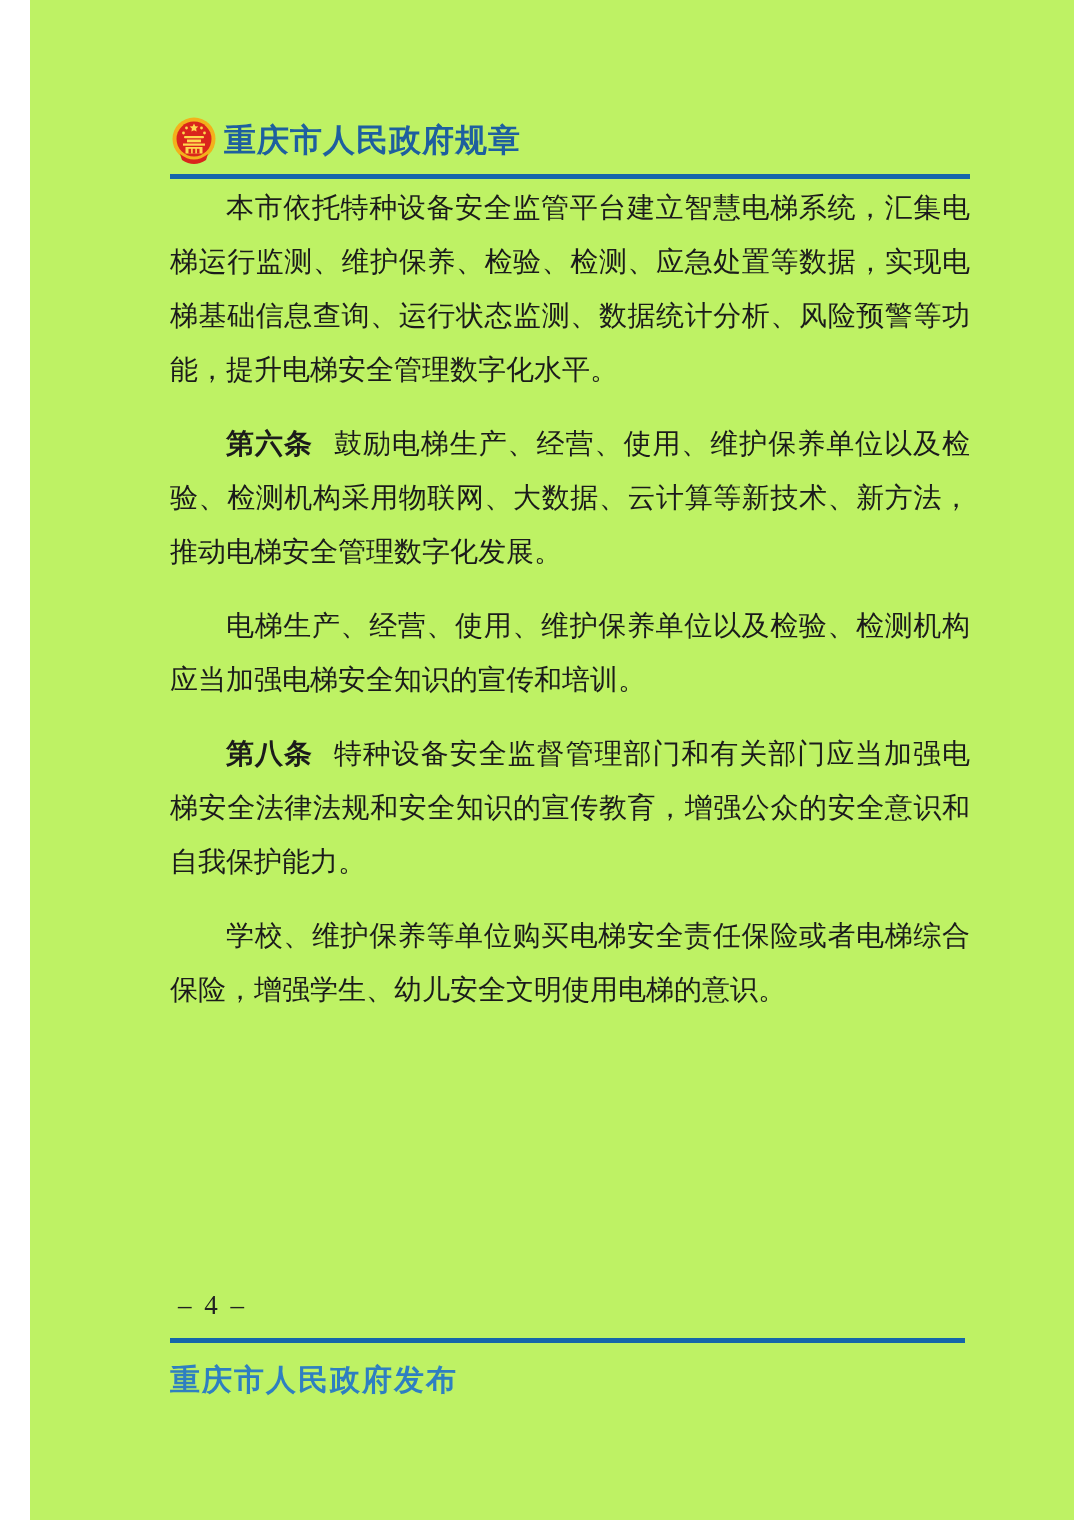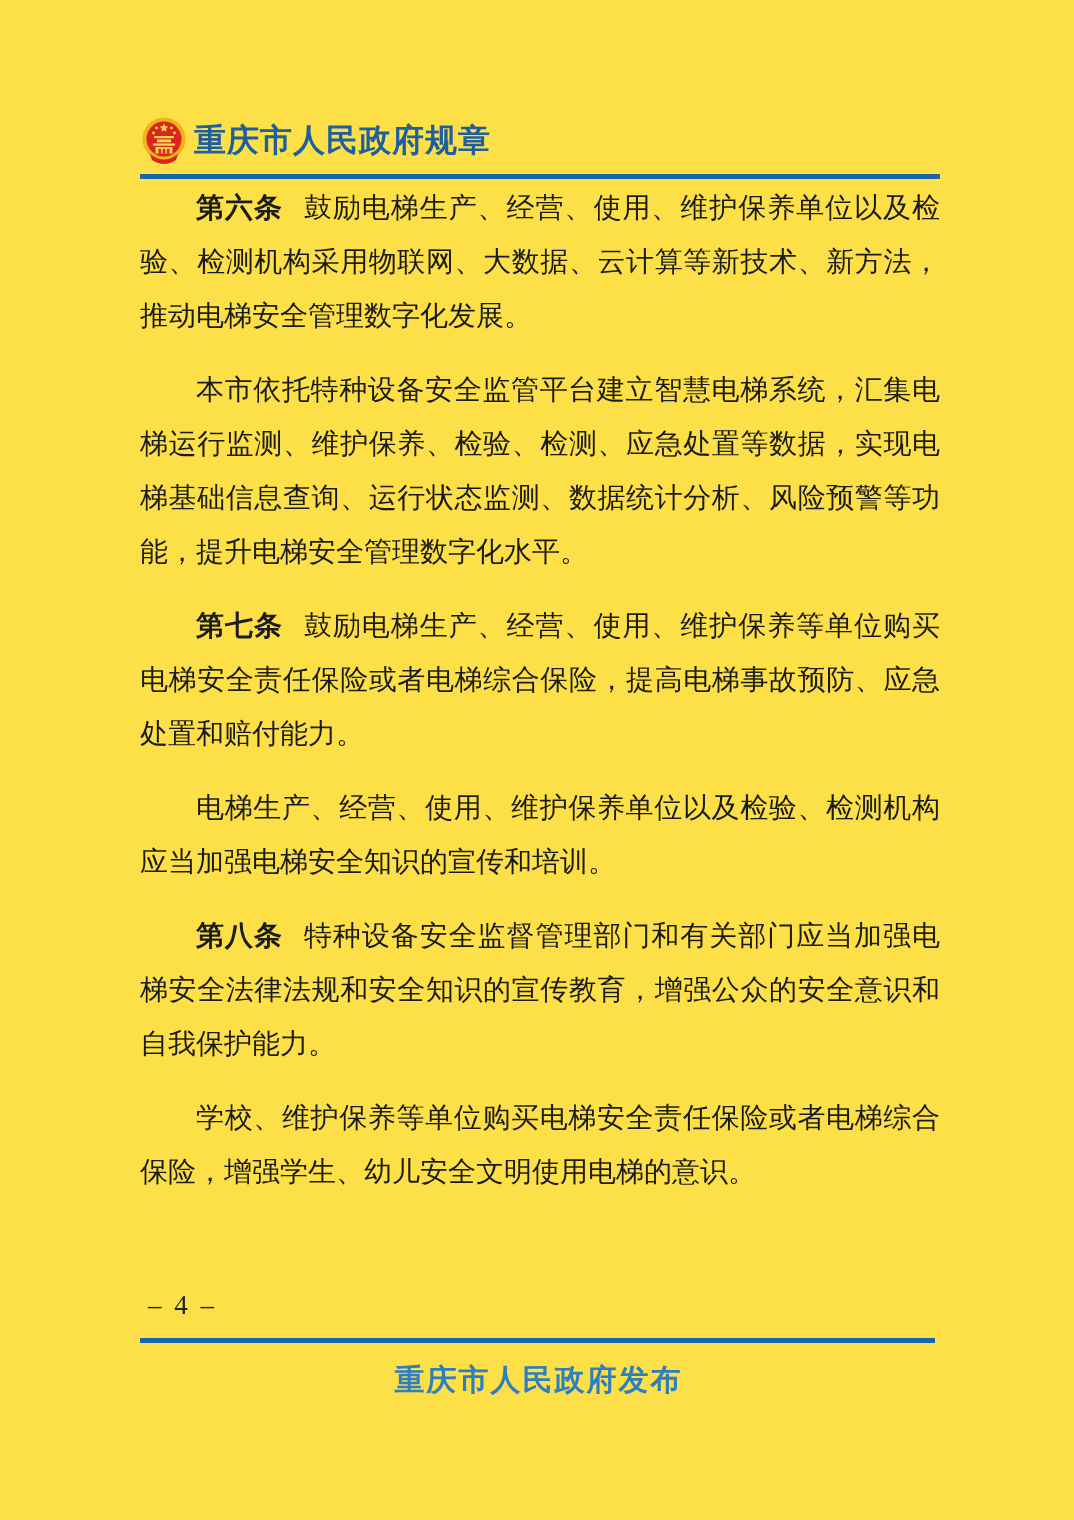--- a/index.html
+++ b/index.html
@@ -3,21 +3,21 @@
 <meta charset="utf-8">
 <style>
   * { margin: 0; padding: 0; box-sizing: border-box; }
   html, body { background: #ffffff; }
   body {
     width: 1074px; height: 1520px;
     position: relative;
     font-family: "Liberation Serif", serif;
     overflow: hidden;
   }
-  .page { position: absolute; inset: 0; background: #fde047; }
+  .page { position: absolute; inset: 0; background: #bef264; margin-left: 30px; }
 
   
   .header {
     position: absolute; left: 142px; top: 117px; width: 798px;
     display: flex; align-items: center;
   }
   .emblem { width: 44px; height: 48px; flex: 0 0 auto; }
   .header-title {
     margin-left: 8px;
     font-family: "Liberation Sans", sans-serif;
@@ -52,21 +52,21 @@
     position: absolute; left: 148px; top: 1290px;
     font-size: 27px; color: #222222; letter-spacing: 3px;
     white-space: nowrap;
   }
   .footer-rule {
     position: absolute; left: 140px; top: 1338px;
     width: 795px; height: 5px; background: #1566aa;
   }
   .publisher {
     position: absolute; left: 140px; top: 1360px; width: 797px;
-    text-align: center;
+    text-align: left;
     font-family: "Liberation Sans", sans-serif;
     font-weight: bold;
     font-size: 30px;
     color: #2e7fc1;
     letter-spacing: 2px;
     white-space: nowrap;
   }
 </style>
 </head>
 <body>
@@ -89,23 +89,22 @@
       <rect x="16.5" y="31.8" width="2.6" height="4.7" fill="#da251c"></rect>
       <rect x="20.7" y="31.8" width="2.6" height="4.7" fill="#da251c"></rect>
       <rect x="24.9" y="31.8" width="2.6" height="4.7" fill="#da251c"></rect>
       <path d="M8 37q14 11 28 0l-2 6q-12 8-24 0z" fill="#da251c"></path>
     </svg>
     <div class="header-title">重庆市人民政府规章</div>
   </div>
   <div class="header-rule"></div>
 
   <div class="doc-body">
+    <p><b class="article-label"></b><span>本市依托特种设备安全监管平台建立智慧电梯系统，汇集电梯运行监测、维护保养、检验、检测、应急处置等数据，实现电梯基础信息查询、运行状态监测、数据统计分析、风险预警等功能，提升电梯安全管理数字化水平。</span></p>
     <p><b class="article-label">第六条</b><span>鼓励电梯生产、经营、使用、维护保养单位以及检验、检测机构采用物联网、大数据、云计算等新技术、新方法，推动电梯安全管理数字化发展。</span></p>
-    <p><b class="article-label"></b><span>本市依托特种设备安全监管平台建立智慧电梯系统，汇集电梯运行监测、维护保养、检验、检测、应急处置等数据，实现电梯基础信息查询、运行状态监测、数据统计分析、风险预警等功能，提升电梯安全管理数字化水平。</span></p>
-    <p><b class="article-label">第七条</b><span>鼓励电梯生产、经营、使用、维护保养等单位购买电梯安全责任保险或者电梯综合保险，提高电梯事故预防、应急处置和赔付能力。</span></p>
     <p><b class="article-label"></b><span>电梯生产、经营、使用、维护保养单位以及检验、检测机构应当加强电梯安全知识的宣传和培训。</span></p>
     <p><b class="article-label">第八条</b><span>特种设备安全监督管理部门和有关部门应当加强电梯安全法律法规和安全知识的宣传教育，增强公众的安全意识和自我保护能力。</span></p>
     <p><b class="article-label"></b><span>学校、维护保养等单位购买电梯安全责任保险或者电梯综合保险，增强学生、幼儿安全文明使用电梯的意识。</span></p>
   </div>
 
   <div class="page-number">– 4 –</div>
   <div class="footer-rule"></div>
   <div class="publisher">重庆市人民政府发布</div>
 
 </div>

